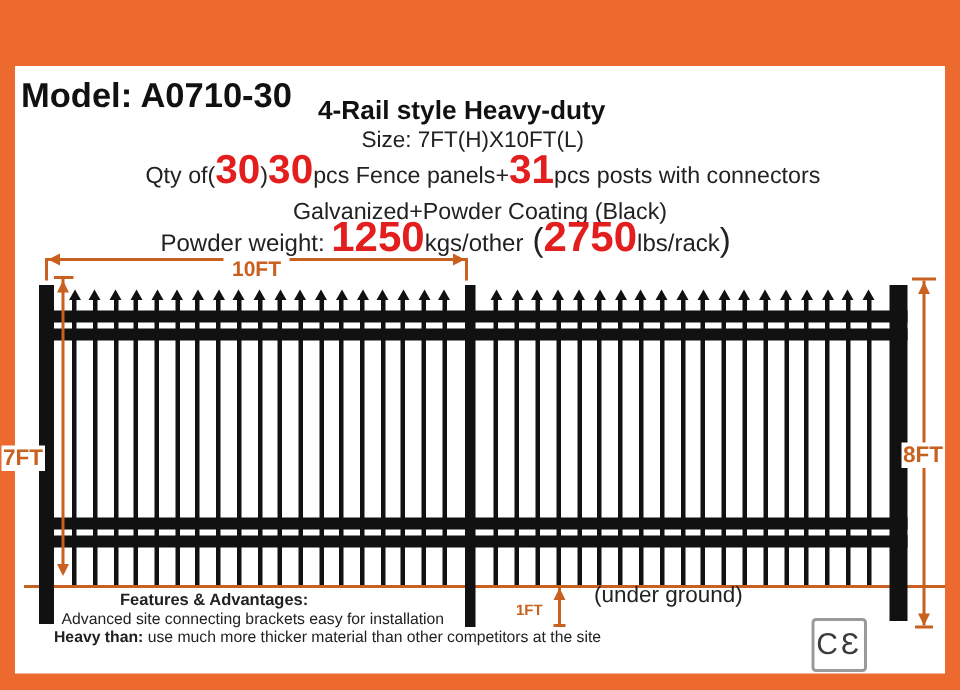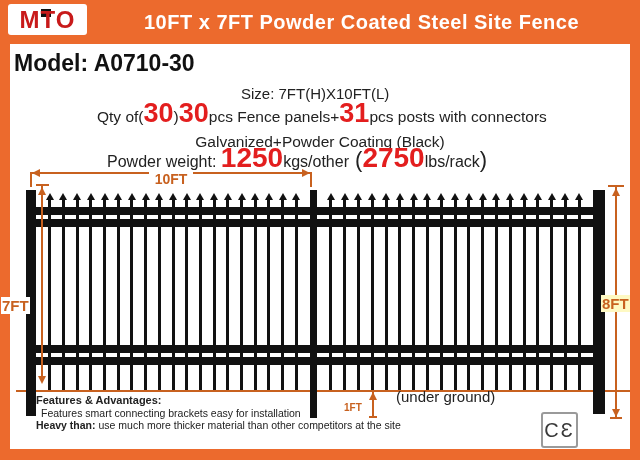--- a/index.html
+++ b/index.html
@@ -81,50 +81,44 @@
   .dim-8ft .vline{left:8px;top:2px;height:230px;}
   .dim-8ft .arr-up{left:5px;top:3px;}
   .dim-8ft .arr-down{left:5px;bottom:2px;}
 
   .dim-1ft{left:368px;top:392px;width:10px;height:26px;}
   .dim-1ft .vline{left:4px;top:0;height:26px;}
   .dim-1ft .arr-up{left:1px;top:0;}
   .dim-1ft .htick{left:1px;bottom:0;width:8px;}
 
   .lbl-7ft{position:absolute;left:1px;top:297px;font-size:15px;font-weight:bold;color:var(--dim);background:#fff;padding:0 1px;}
-  .lbl-8ft{position:absolute;left:601px;top:295px;font-size:15px;font-weight:bold;color:var(--dim);background:#fef9c3;padding:0 1px;}
+  .lbl-8ft{position:absolute;left:601px;top:295px;font-size:15px;font-weight:bold;color:var(--dim);background:#ffffff;padding:0 1px;}
   .lbl-1ft{position:absolute;left:344px;top:402px;font-size:10px;font-weight:bold;color:var(--dim);}
   .lbl-underground{position:absolute;left:396px;top:388px;font-size:15px;color:#222;}
 
   
   .features{position:absolute;left:36px;top:395px;color:#222;line-height:1.05;}
-  .features .head{font-size:11px;font-weight:bold;}
+  .features .head{font-size:11px;font-weight:bold;margin-left:44px;}
   .features .l1{font-size:10.5px;padding-left:5px;margin-top:1px;}
   .features .l2{font-size:10.5px;margin-top:1px;}
   .features .l2 b{font-weight:bold;}
   .ce-box{position:absolute;left:541px;top:412px;width:37px;height:36px;background:#fff;
         border:2px solid #9a9a9a;border-radius:3px;display:flex;align-items:center;justify-content:center;
         font-size:20px;color:#3a3a3a;letter-spacing:2px;font-weight:500;}
 </style>
 </head>
 <body>
 
 <div class="page">
 
-  <div class="banner">
-    <div class="logo">
-      <span class="logo-black"></span>
-      <span class="logo-text">MTO</span>
-    </div>
-    <div class="banner-title">10FT x 7FT Powder Coated Steel Site Fence</div>
-  </div>
 
   <div class="content"></div>
 
   <div class="model">Model: A0710-30</div>
+  <div class="style-line">4-Rail style Heavy-duty</div>
   <div class="size-line">Size: 7FT(H)X10FT(L)</div>
 
   <div class="qty-line"><span>Qty of(</span><span class="big-red">30</span><span>)</span><span class="big-red">30</span><span>pcs Fence panels+</span><span class="big-red">31</span><span>pcs posts with connectors</span></div>
 
   <div class="coating-line">Galvanized+Powder Coating (Black)</div>
 
   <div class="weight-line"><span>Powder weight: </span><span class="big-red lg">1250</span><span>kgs/other</span><span class="paren"> (</span><span class="big-red lg">2750</span><span>lbs/rack</span><span class="paren">)</span></div>
 
   <div class="ground-line"></div>
 
@@ -208,21 +202,21 @@
   <div class="vdim dim-1ft">
     <span class="vline"></span>
     <span class="arr-up"></span>
     <span class="htick"></span>
   </div>
   <div class="lbl-1ft">1FT</div>
   <div class="lbl-underground">(under ground)</div>
 
   <div class="features">
     <div class="head">Features &amp; Advantages:</div>
-    <div class="l1">Features smart connecting brackets easy for installation</div>
+    <div class="l1">Advanced site connecting brackets easy for installation</div>
     <div class="l2"><b>Heavy than:</b><span> use much more thicker material than other competitors at the site</span></div>
   </div>
 
   <div class="ce-box">
     <span>CƐ</span>
   </div>
 
 </div>
 
 </body></html>

